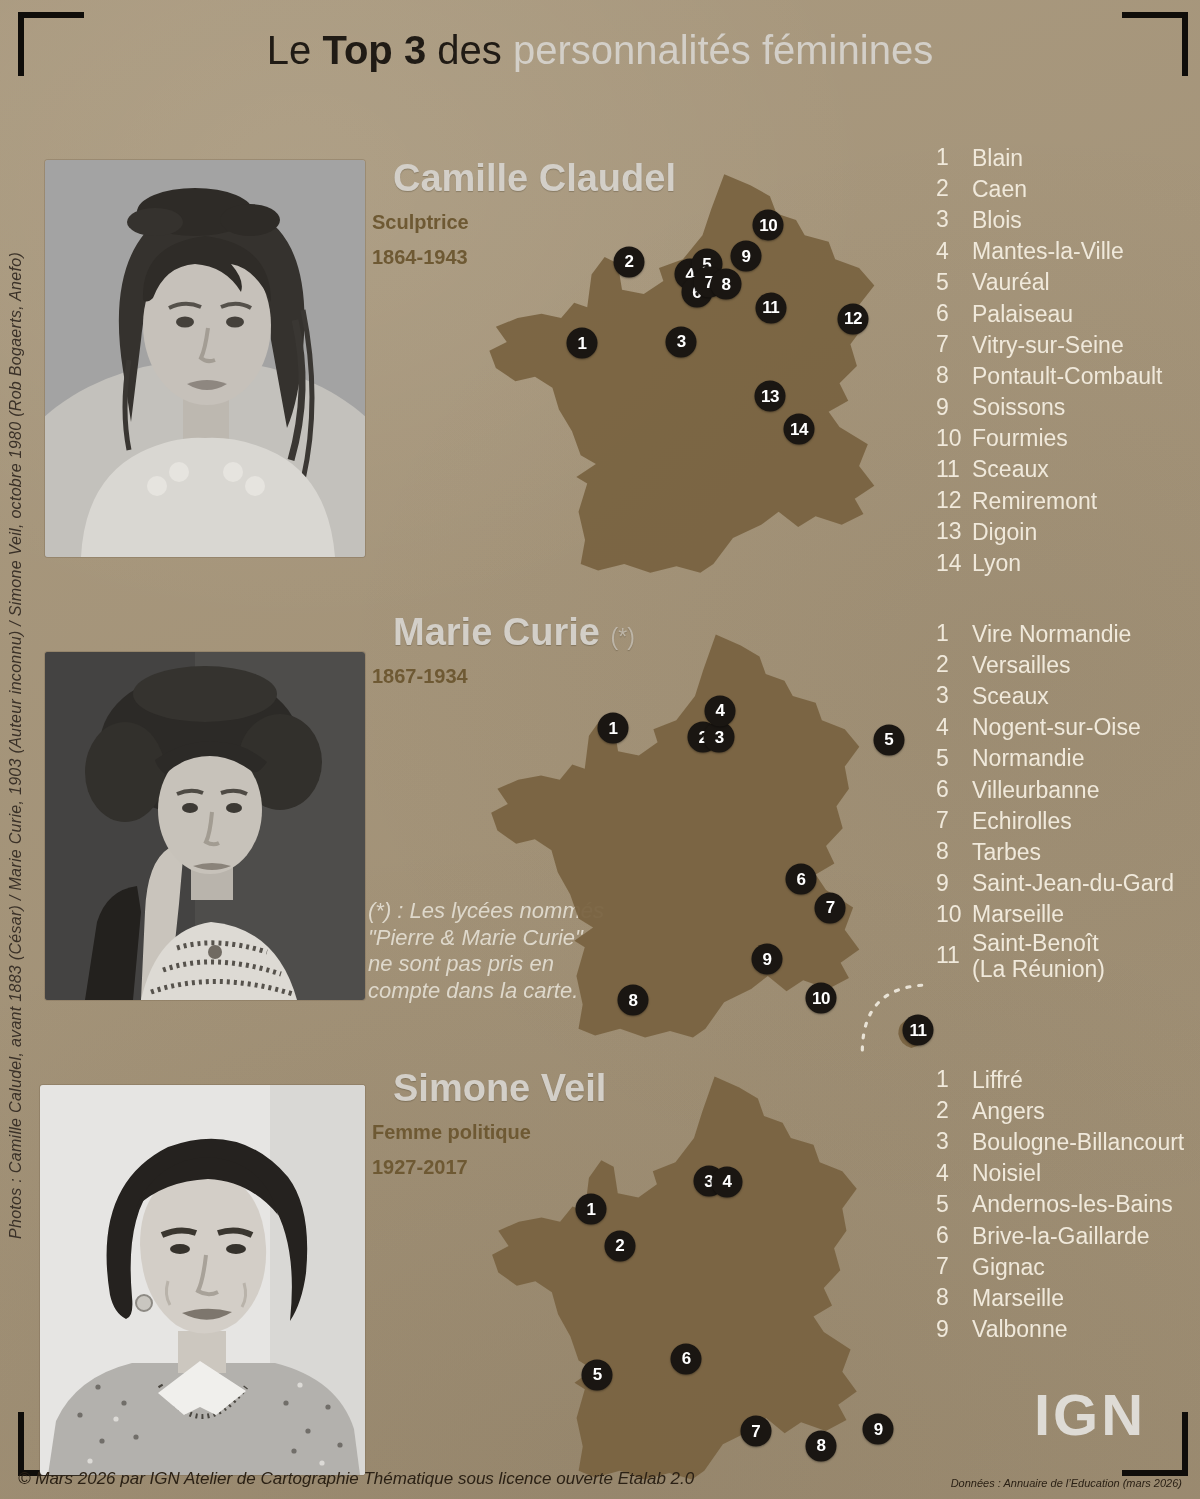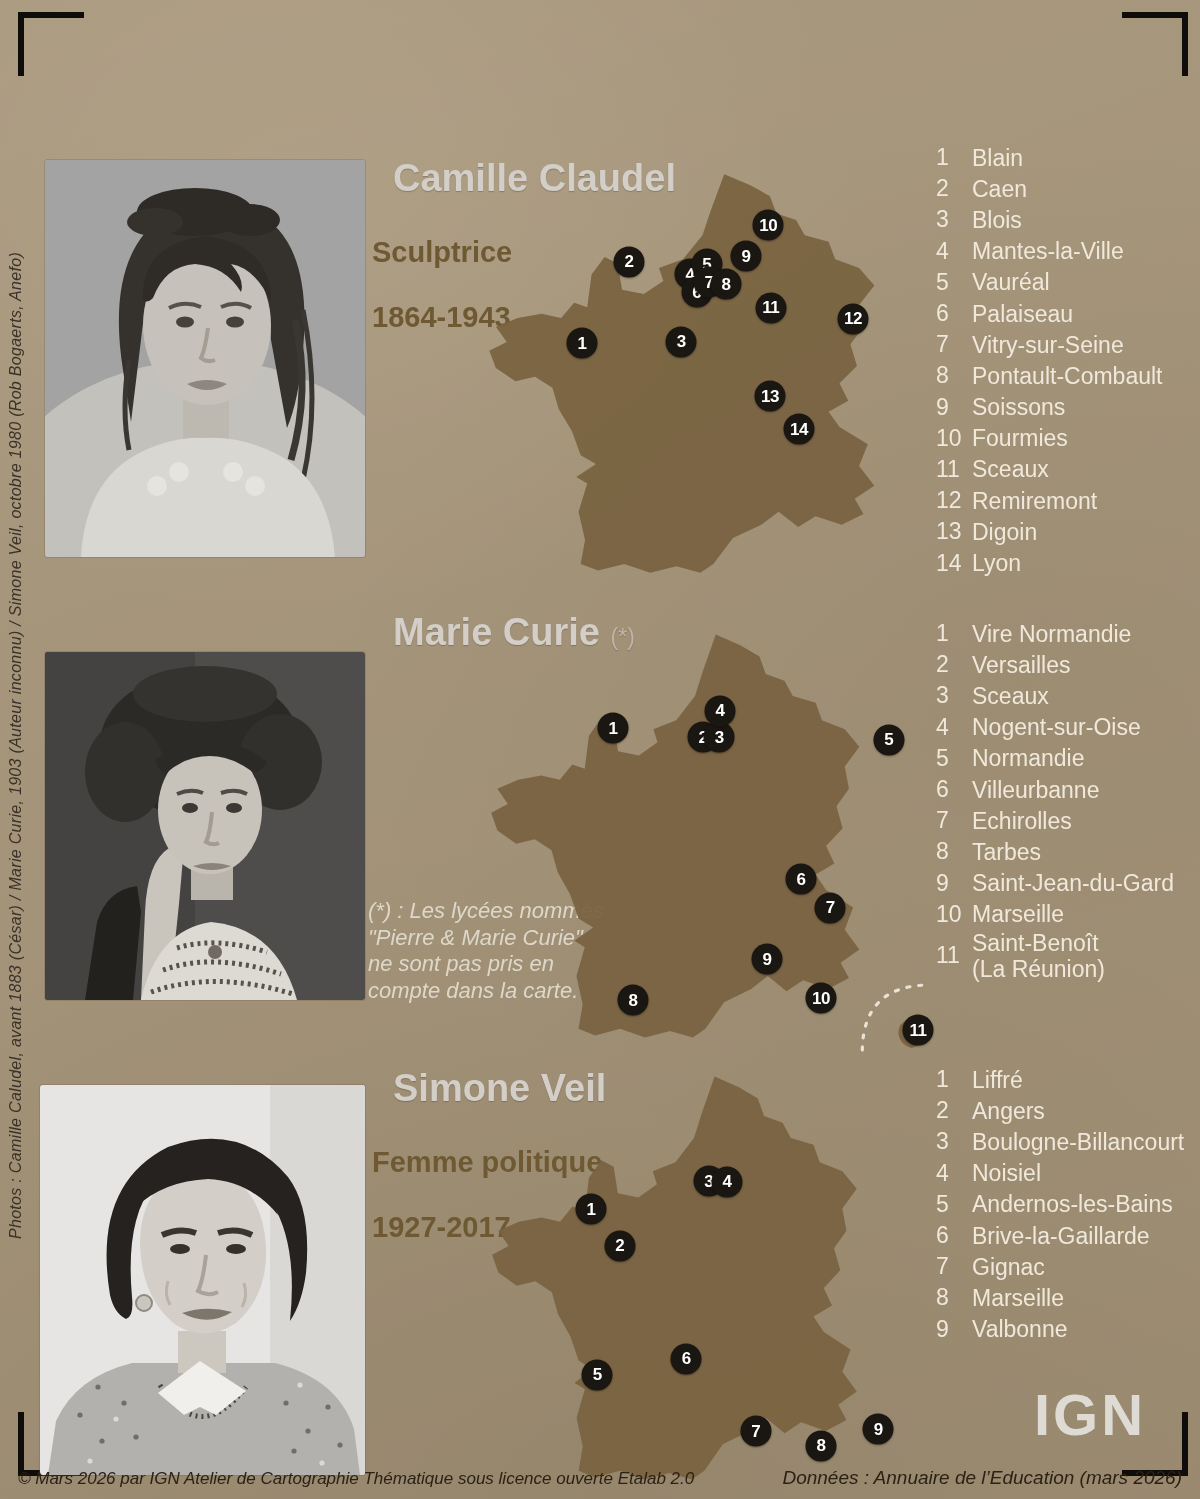--- a/index.html
+++ b/index.html
@@ -40,21 +40,21 @@
   #sec1 .photo{left:45px;top:20px;width:320px;height:397px;}
   #sec2 .photo{left:45px;top:52px;width:320px;height:348px;}
   #sec3 .photo{left:40px;top:29px;width:325px;height:390px;}
   
   .namebox{position:absolute;left:372px;}
   #sec1 .namebox{top:16px;}
   #sec2 .namebox{top:10px;}
   #sec3 .namebox{top:10px;}
   .pname{font-size:38px;font-weight:700;color:#d3cfc8;line-height:44px;text-shadow:0 1px 1px rgba(40,30,15,.25);margin-left:21px;}
   .pname .suffix{font-size:23px;font-weight:400;color:#bdb5a7;}
-  .prof,.dates{font-size:29px;font-weight:700;color:#6e5933;line-height:35px;margin-top:30px;}
+  .prof,.dates{font-size:20px;font-weight:700;color:#6e5933;line-height:35px;}
   
   .map{position:absolute;}
   #sec1 .map{left:485px;top:30px;width:435px;height:418px;}
   #sec2 .map{left:487px;top:30px;width:416px;height:423px;}
   #sec3 .map{left:488px;top:16px;width:412px;height:423px;}
   .map svg.france{position:absolute;inset:0;width:100%;height:100%;}
   .markers{position:absolute;inset:0;}
   .marker{
     position:absolute;width:31px;height:31px;border-radius:50%;
     background:#1a1612;color:#fff;font-weight:700;font-size:17px;
@@ -72,34 +72,35 @@
   .cnum{flex:0 0 36px;}
   .cname{white-space:pre-line;line-height:26px;}
   
   .footnote{
     position:absolute;left:368px;width:245px;
     font-size:22px;font-style:italic;color:#ded8cb;line-height:26.5px;white-space:pre-line;
   }
   #sec2 .footnote{top:298px;}
   
   .f-left{position:absolute;left:18px;bottom:10px;font-size:17px;font-style:italic;color:#2b2115;}
-  .f-right{position:absolute;right:18px;bottom:10px;font-size:19px;font-style:italic;color:#2b2115;}
+  .f-right{position:absolute;right:18px;bottom:10px;font-size:11px;font-style:italic;color:#2b2115;}
   .ign{position:absolute;left:1034px;top:1381px;font-size:58px;font-weight:700;color:#dedbd5;letter-spacing:3px;}
 </style>
 </head>
 <body>
 
 <div id="poster">
 
   <div class="bracket tl"></div>
   <div class="bracket tr"></div>
   <div class="bracket bl"></div>
   <div class="bracket br"></div>
 
   <header class="title">
+    <div><span>Le </span><span class="bold">Top 3</span><span> des </span><span class="light">personnalités féminines</span></div>
   </header>
 
   <div class="credit-vertical">Photos : Camille Caludel, avant 1883 (César) / Marie Curie, 1903 (Auteur inconnu) / Simone Veil, octobre 1980 (Rob Bogaerts, Anefo)</div>
 
   <section class="sec" id="sec1">
     <div class="photo">
       <svg viewBox="0 0 320 397" preserveAspectRatio="none">
         <rect width="320" height="397" fill="#a3a3a3"></rect>
         <ellipse cx="160" cy="360" rx="210" ry="160" fill="#c3c1bc"></ellipse>
         <path d="M78,210 Q60,95 120,55 Q160,30 210,52 Q268,80 258,190 Q254,240 242,268 L226,180 Q224,96 162,88 Q104,92 96,180 L86,262 Q82,236 78,210 Z" fill="#35322e"></path>
@@ -233,20 +234,21 @@
         <path d="M132,142 Q146,136 158,141" stroke="#4e4a44" stroke-width="4" fill="none"></path>
         <path d="M176,141 Q190,136 202,142" stroke="#4e4a44" stroke-width="4" fill="none"></path>
         <ellipse cx="145" cy="156" rx="8" ry="5" fill="#3c3934"></ellipse>
         <ellipse cx="189" cy="156" rx="8" ry="5" fill="#3c3934"></ellipse>
         <path d="M167,160 Q165,182 161,190 Q168,194 174,191" stroke="#a29c92" stroke-width="4" fill="none"></path>
         <path d="M148,214 Q167,208 186,214 Q167,222 148,214 Z" fill="#8a837a"></path>
       </svg>
     </div>
     <div class="namebox">
       <div class="pname"><span>Marie Curie</span> <span class="suffix">(*)</span></div>
+      <div class="dates">1867-1934</div>
     </div>
     <div class="footnote">(*) : Les lycées nommés
 "Pierre &amp; Marie Curie"
 ne sont pas pris en
 compte dans la carte.</div>
     <div class="map">
       <svg class="france" viewBox="0 0 200 192" preserveAspectRatio="none">
           <path class="fr" fill="#796341" fill-opacity="0.95" d="M110,2 L122,7 L131,12 L134,20 L143,23 L147,30 L158,33 L161,41 L172,45 L179,53 L172,62 L174,72 L168,80 L171,90 L163,98 L167,106 L158,111 L163,118 L176,126 L172,136 L179,145 L170,151 L174,158 L164,163 L152,159 L144,164 L135,157 L127,163 L114,169 L105,181 L99,185 L88,182 L76,185 L64,181 L52,184 L44,181 L46,170 L43,157 L47,144 L42,141 L51,135 L44,131 L40,120 L34,110 L31,100 L23,95 L14,97 L5,91 L2,83 L10,79 L5,72 L15,68 L26,66 L35,68 L41,61 L47,63 L49,48 L55,40 L61,43 L63,55 L73,57 L82,51 L80,45 L91,41 L100,30 L104,18 Z"></path>
         </svg>
       <svg class="inset" viewBox="0 0 120 110">

